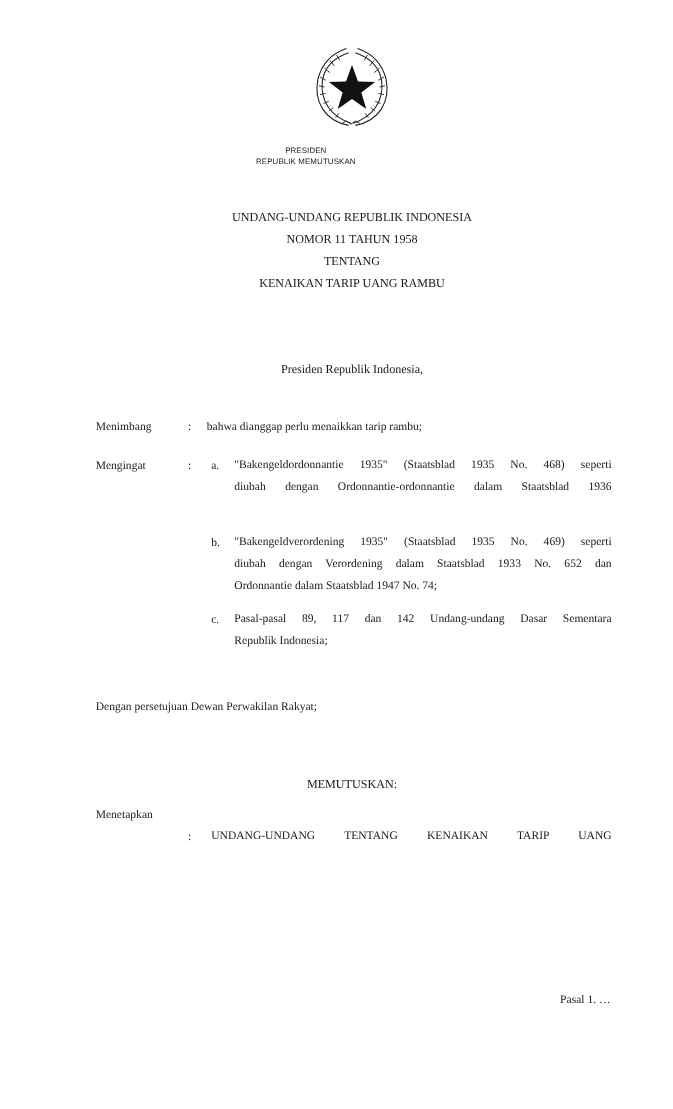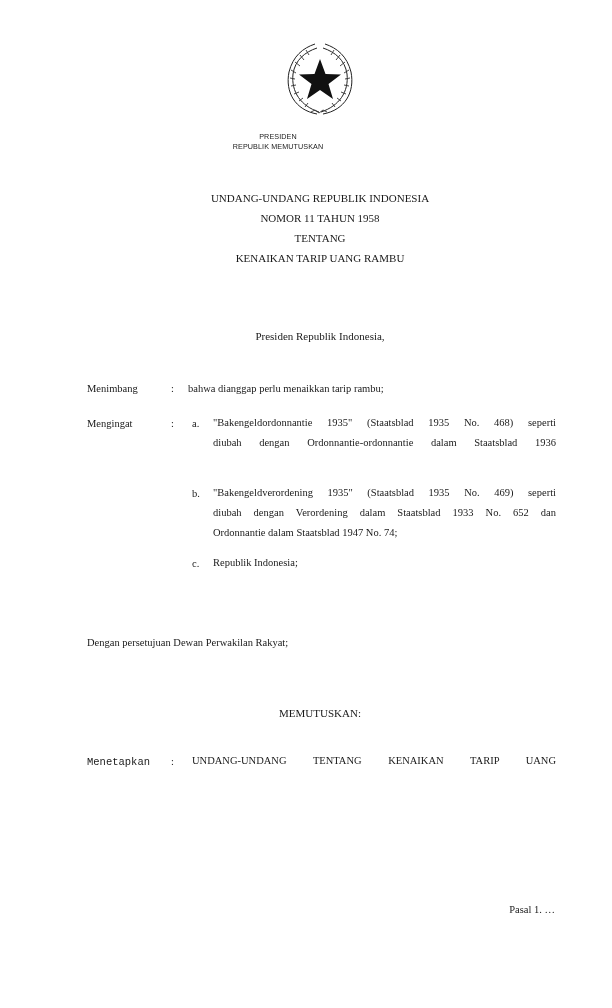--- a/index.html
+++ b/index.html
@@ -63,26 +63,27 @@
 
 <div class="item-letter" style="top:488px;">b.</div>
 <div class="item-body" style="top:483px;">
   <div class="justify-last">"Bakengeldverordening 1935" (Staatsblad 1935 No. 469) seperti</div>
   <div class="justify-last">diubah dengan Verordening dalam Staatsblad 1933 No. 652 dan</div>
   <div>Ordonnantie dalam Staatsblad 1947 No. 74;</div>
 </div>
 
 <div class="item-letter" style="top:558px;">c.</div>
 <div class="item-body" style="top:553px;">
+  <div class="justify-last">Pasal-pasal 89, 117 dan 142 Undang-undang Dasar Sementara</div>
   <div>Republik Indonesia;</div>
 </div>
 
 <div class="label" style="top:637px;">Dengan persetujuan Dewan Perwakilan Rakyat;</div>
 
 <div class="center title-line" style="top:703px;">MEMUTUSKAN:</div>
 
-<div class="label" style="top:756px;font-family:Liberation Mono, monospace;">Menetapkan</div>
+<div class="label" style="top:736px;">Menetapkan</div>
 <div class="colon" style="top:756px;">:</div>
 <div class="item-body" style="top:751px; left:192px; width:364px;">
   <div class="justify-last">UNDANG-UNDANG TENTANG KENAIKAN TARIP UANG</div>
 </div>
 
 <div style="position:absolute; top:904px; right:57px;">Pasal 1. …</div>
 
 </body></html>

